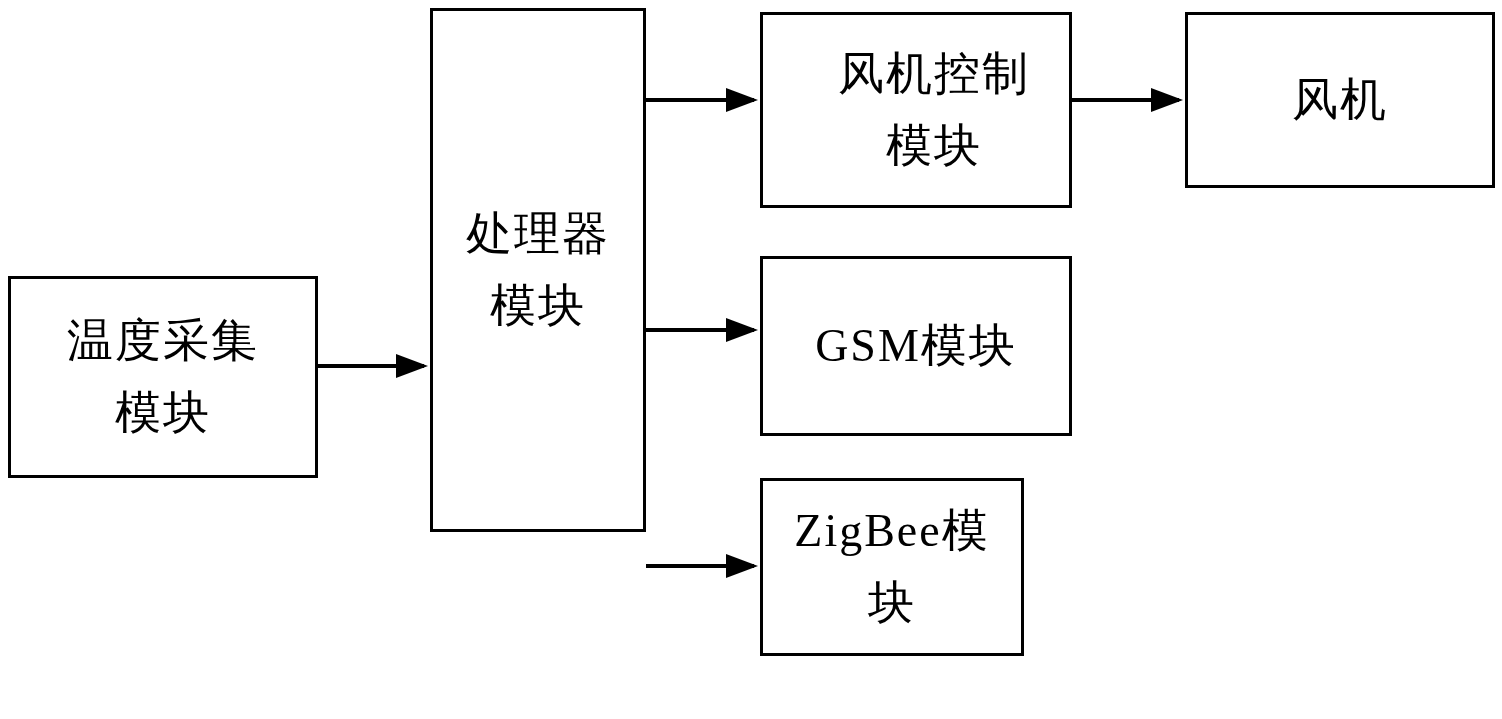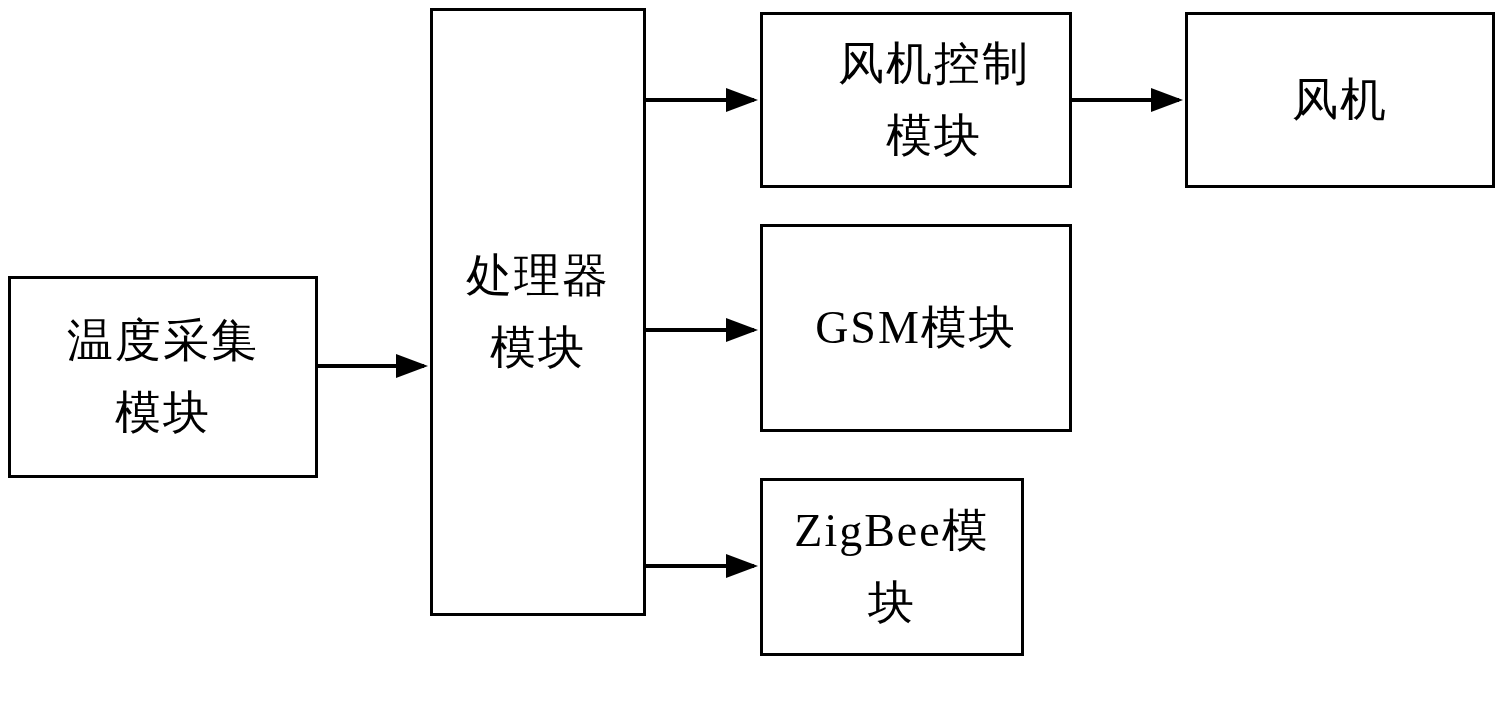--- a/index.html
+++ b/index.html
@@ -24,24 +24,24 @@
     text-align: center;
   }
   .box-line {
     font-size: 46px;
     line-height: 72px;
     letter-spacing: 2px;
     white-space: nowrap;
   }
   
   .box-temperature { left: 8px;    top: 276px; width: 310px; height: 202px; }
-  .box-processor   { left: 430px;  top: 8px;   width: 216px; height: 608px; }
-  .box-fan-control { left: 760px;  top: 12px;  width: 312px; height: 176px; padding-left: 36px; }
+  .box-processor   { left: 430px;  top: 8px;   width: 216px; height: 524px; }
+  .box-fan-control { left: 760px;  top: 12px;  width: 312px; height: 196px; padding-left: 36px; }
   .box-fan         { left: 1185px; top: 12px;  width: 310px; height: 176px; }
-  .box-gsm         { left: 760px;  top: 224px; width: 312px; height: 208px; }
+  .box-gsm         { left: 760px;  top: 256px; width: 312px; height: 180px; }
   .box-zigbee      { left: 760px;  top: 478px; width: 264px; height: 178px; }
   .connector-layer {
     position: absolute;
     left: 0; top: 0;
     width: 1502px;
     height: 719px;
     pointer-events: none;
   }
 </style>
 </head>

